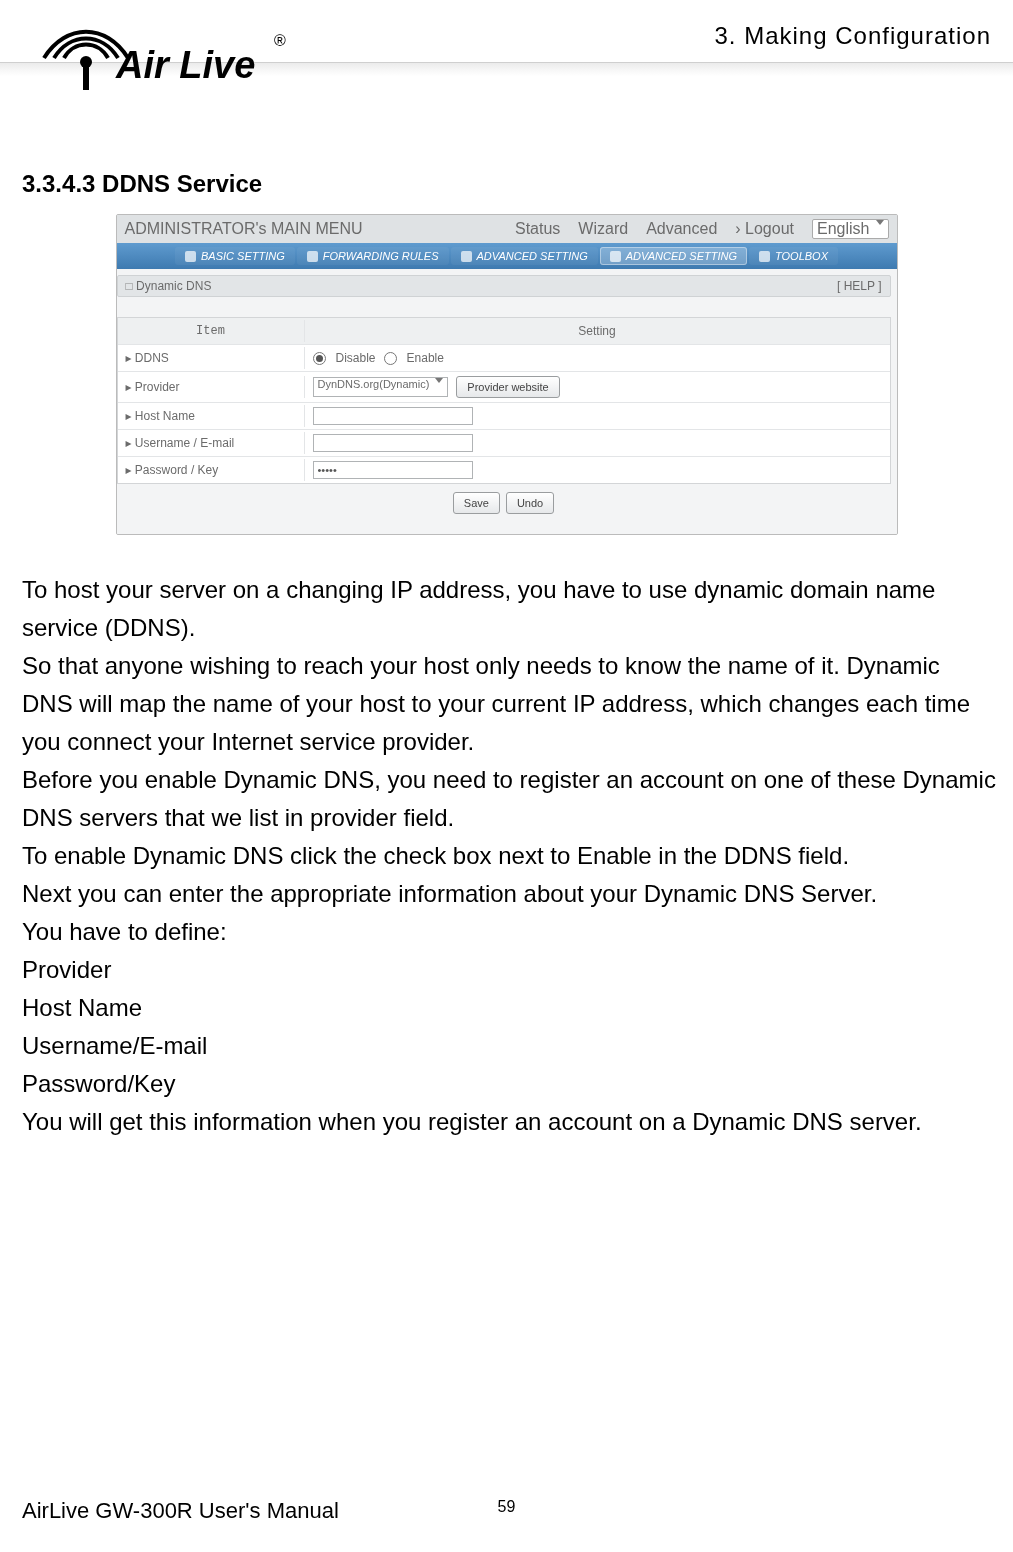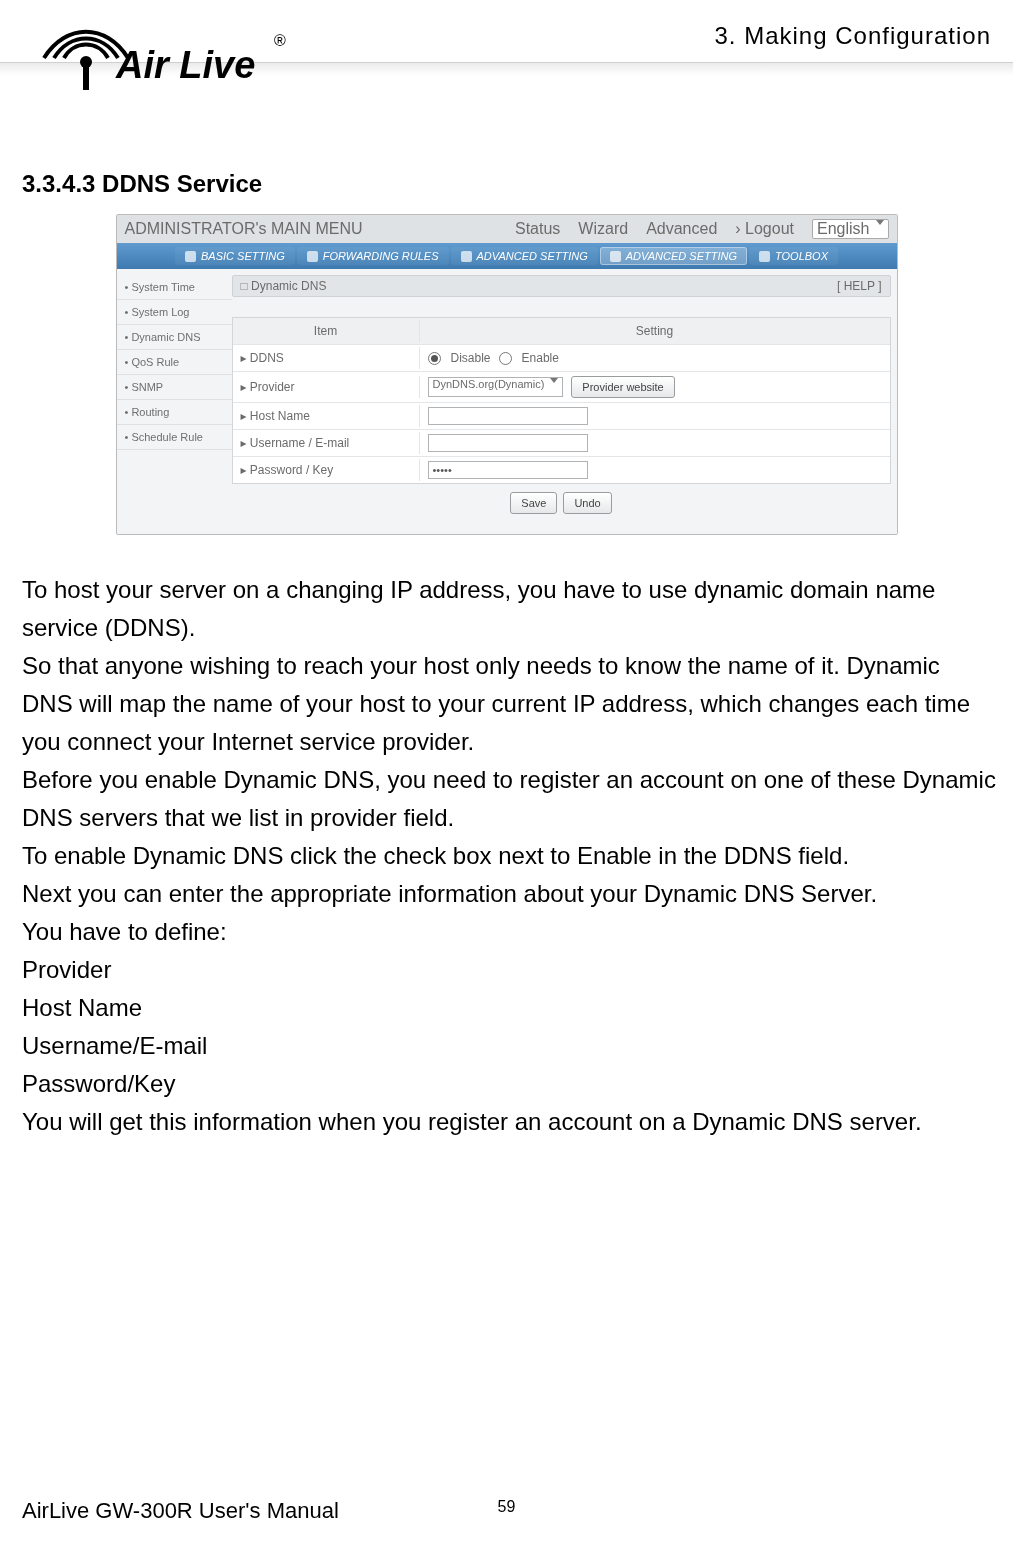--- a/index.html
+++ b/index.html
@@ -157,21 +157,21 @@
     background: #eef0f1;
     font-weight: 400;
     text-align: center;
     border-top: none;
   }
   .ss-cell-item {
     width: 170px;
     padding: 4px 8px;
     border-right: 1px solid #e3e5e7;
   }
-  .ss-row.header .ss-cell-item { text-align: center; }
+  .ss-row.header .ss-cell-item { text-align: center; font-family: Liberation Mono, monospace; }
   .ss-cell-setting {
     flex: 1;
     padding: 4px 8px;
     display: flex;
     align-items: center;
     gap: 8px;
   }
   .ss-row.header .ss-cell-setting { justify-content: center; }
   .ss-input {
     border: 1px solid #b0b3b5;
@@ -299,29 +299,20 @@
             <span class="mini-ico"></span>
             <span>ADVANCED SETTING</span>
           </div>
       <div class="ss-tab">
             <span class="mini-ico"></span>
             <span>TOOLBOX</span>
           </div>
     </div>
 
     <div class="ss-main">
-      <div class="ss-sidebar">
-        <div class="ss-side-item">• System Time</div>
-        <div class="ss-side-item">• System Log</div>
-        <div class="ss-side-item">• Dynamic DNS</div>
-        <div class="ss-side-item">• QoS Rule</div>
-        <div class="ss-side-item">• SNMP</div>
-        <div class="ss-side-item">• Routing</div>
-        <div class="ss-side-item">• Schedule Rule</div>
-      </div>
       <div class="ss-panel">
         <div class="ss-phead">
           <span class="ss-ptitle">Dynamic DNS</span>
           <span class="spacer"></span>
           <span>[ HELP ]</span>
         </div>
         <div class="ss-table">
           <div class="ss-row header">
             <div class="ss-cell-item">Item</div>
             <div class="ss-cell-setting">Setting</div>

